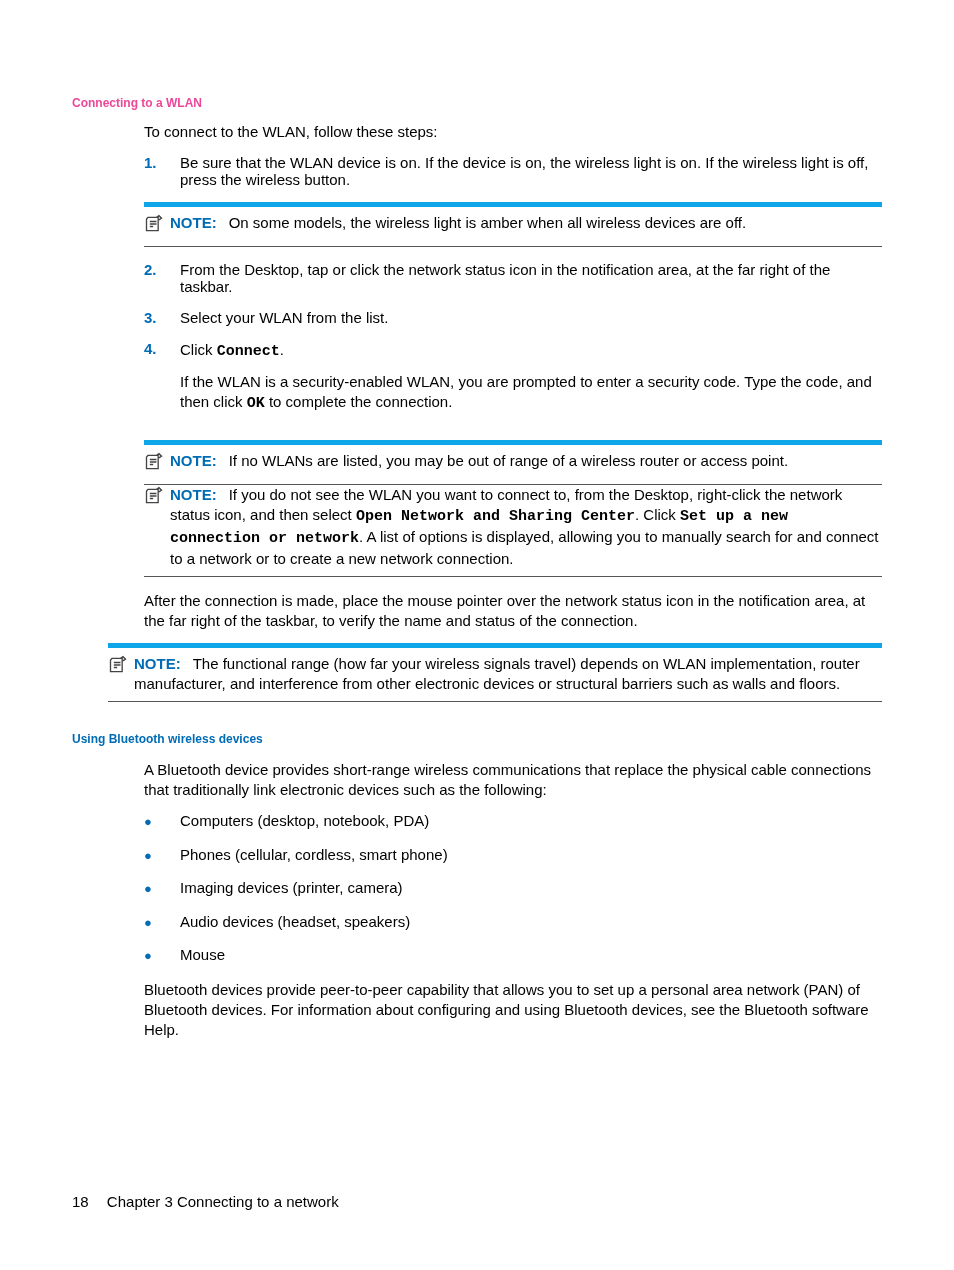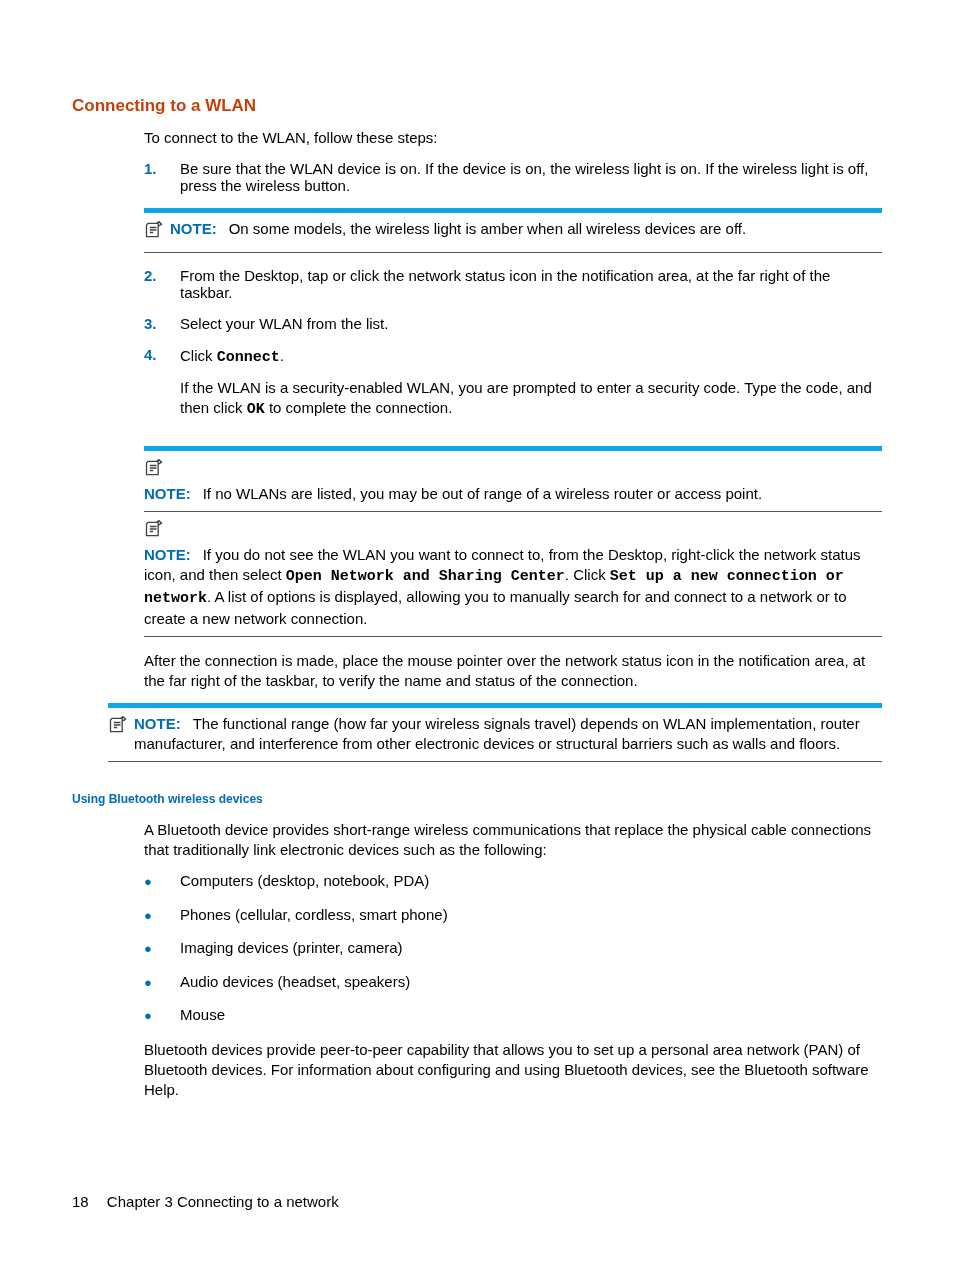--- a/index.html
+++ b/index.html
@@ -11,23 +11,23 @@
     background: #fff;
     width: 954px;
   }
   .page {
     padding: 96px 72px 60px 72px;
     box-sizing: border-box;
     min-height: 1270px;
     position: relative;
   }
   .heading-h3 {
-    color: #c2410c;
-    font-weight: bold;
-    font-size: 17px;
+    color: #ec4899;
+    font-weight: bold;
+    font-size: 12px;
     margin: 0 0 12px 0;
   }
   .heading-h2 {
     color: #006cb5;
     font-weight: bold;
     font-size: 12px;
     margin: 30px 0 14px 0;
   }
   .indent {
     margin-left: 72px;
@@ -73,28 +73,27 @@
     border-top: 5px solid #0ea5e9;
     border-bottom: 1px solid #555;
     padding: 6px 0 6px 0;
     margin: 8px 0 14px 0;
     display: flex;
     line-height: 1.35;
   }
   .note-block + .note-block {
     border-top: none;
     margin-top: -14px;
-    padding-top: 6px;
+    padding-top: 0;
   }
   .note-block.inline-in-ol {
     margin-left: 72px;
   }
   .note-block.after-ol {
     margin-left: 72px;
-    flex-direction: column;
   }
   .note-block.full {
     margin-left: 36px;
     justify-content: center;
   }
   .note-icon {
     flex: 0 0 26px;
     width: 26px;
     padding-top: 1px;
   }

